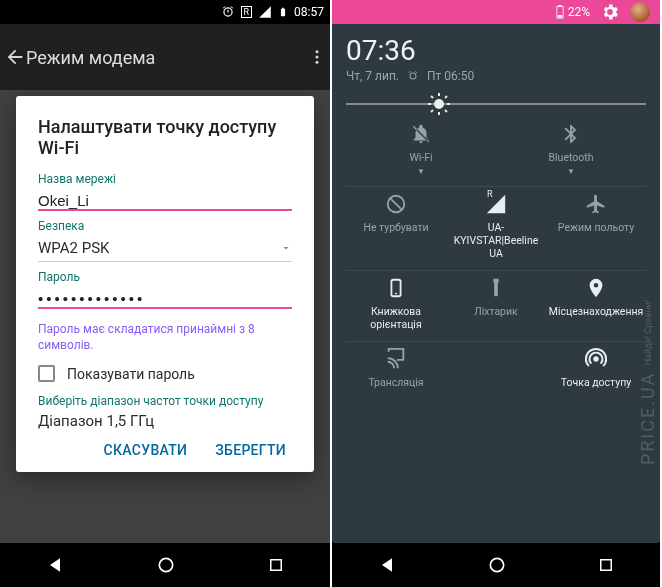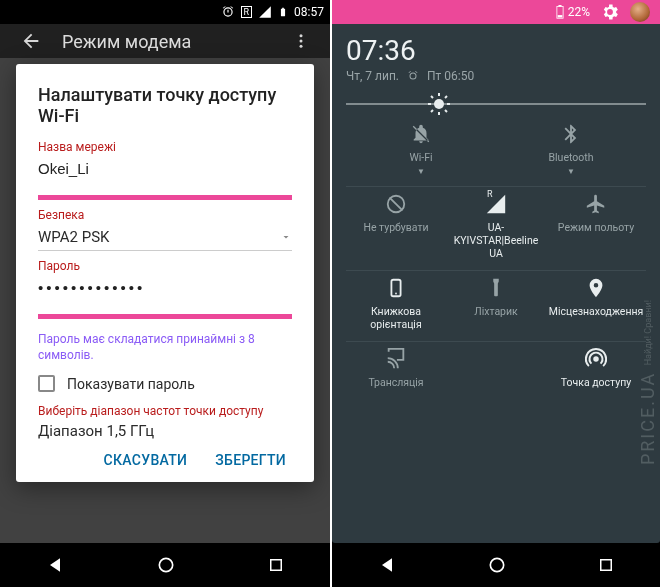--- a/index.html
+++ b/index.html
@@ -3,28 +3,28 @@
 <meta charset="utf-8">
 <style>
 * { box-sizing: border-box; margin: 0; padding: 0; }
 body { background: #fff; font-family: Roboto, "Segoe UI", Arial, sans-serif; display: flex; }
 .phone { width: 330px; height: 587px; background: #000; display: flex; flex-direction: column; position: relative; overflow: hidden; }
 .phone + .phone { border-left: 2px solid #fff; }
 
 
 .sbar { height: 24px; background: #000; display: flex; align-items: center; justify-content: flex-end; padding: 0 6px; gap: 6px; color: #fff; font-size: 12px; }
 .sbar .sicon { fill: #fff; }
-.p1-header { height: 34px; background: #202020; display: flex; align-items: center; color: #dcdcdc; padding: 0 20px; gap: 20px; }
+.p1-header { height: 66px; background: #202020; display: flex; align-items: center; color: #dcdcdc; padding: 0 4px; }
 .p1-header .title { font-size: 18px; }
 .p1-body { flex: 1; background: #202020; position: relative; }
 .overlay { position: absolute; inset: 0; background: rgba(255,255,255,0.15); display: flex; align-items: flex-start; padding-top: 6px; justify-content: center; }
 .dialog { width: 298px; background: #fff; border-radius: 3px; padding: 20px 22px 10px; box-shadow: 0 6px 24px rgba(0,0,0,.4); color: #2b2b2b; }
 .dialog h1 { font-size: 18px; font-weight: 500; margin-bottom: 14px; color: #222; }
-.dlabel { font-size: 12px; color: #b91c1c; margin-top: 8px; }
-.dinput { width: 100%; border: none; border-bottom: 5px solid #ec4899; padding: 6px 0 18px; font-size: 15px; background: transparent; color: #222; }
+.dlabel { font-size: 12px; color: #0f766e; margin-top: 8px; }
+.dinput { width: 100%; border: none; border-bottom: 2px solid #ec4899; padding: 6px 0 0; font-size: 15px; background: transparent; color: #222; }
 .dselect { display: flex; justify-content: space-between; align-items: center; border-bottom: 1px solid #ccc; padding: 6px 0 4px; font-size: 15px; }
 .dselect svg { fill: #888; }
 .dhint { font-size: 12px; color: #8b5cf6; margin: 12px 0; line-height: 1.35; }
 .dcheck { display: flex; align-items: center; gap: 12px; margin: 6px 0 12px; font-size: 14px; }
 .dcheck .box { width: 17px; height: 17px; border: 2px solid #888; border-radius: 2px; }
 .dval { font-size: 15px; padding: 4px 0 2px; }
 .dactions { display: flex; justify-content: flex-end; gap: 28px; padding: 10px 6px 4px; }
 .dactions span { color: #0369a1; font-size: 14px; font-weight: 500; letter-spacing: .3px; }
 .navbar { height: 44px; background: #000; display: flex; align-items: center; justify-content: space-around; }
 .navbar svg { fill: #fff; }

